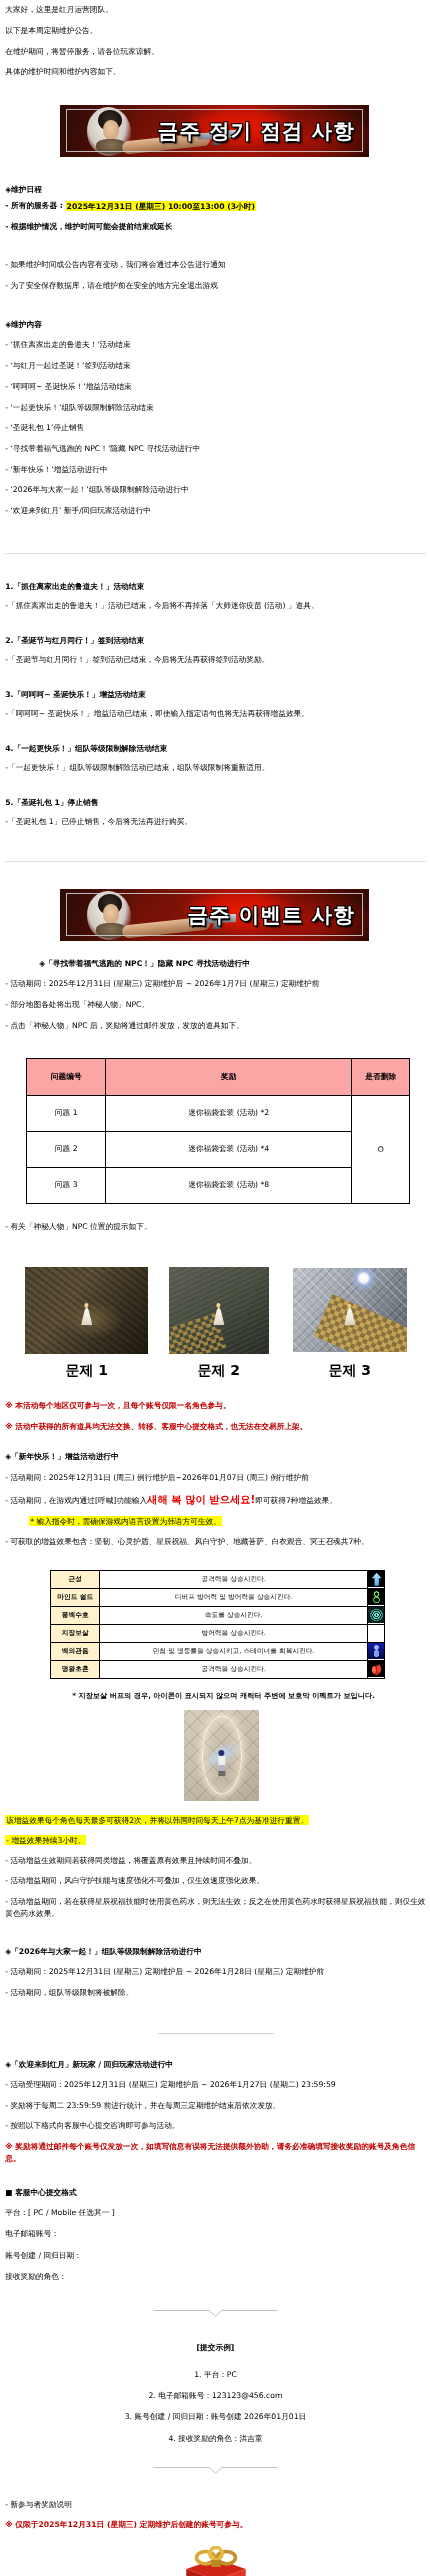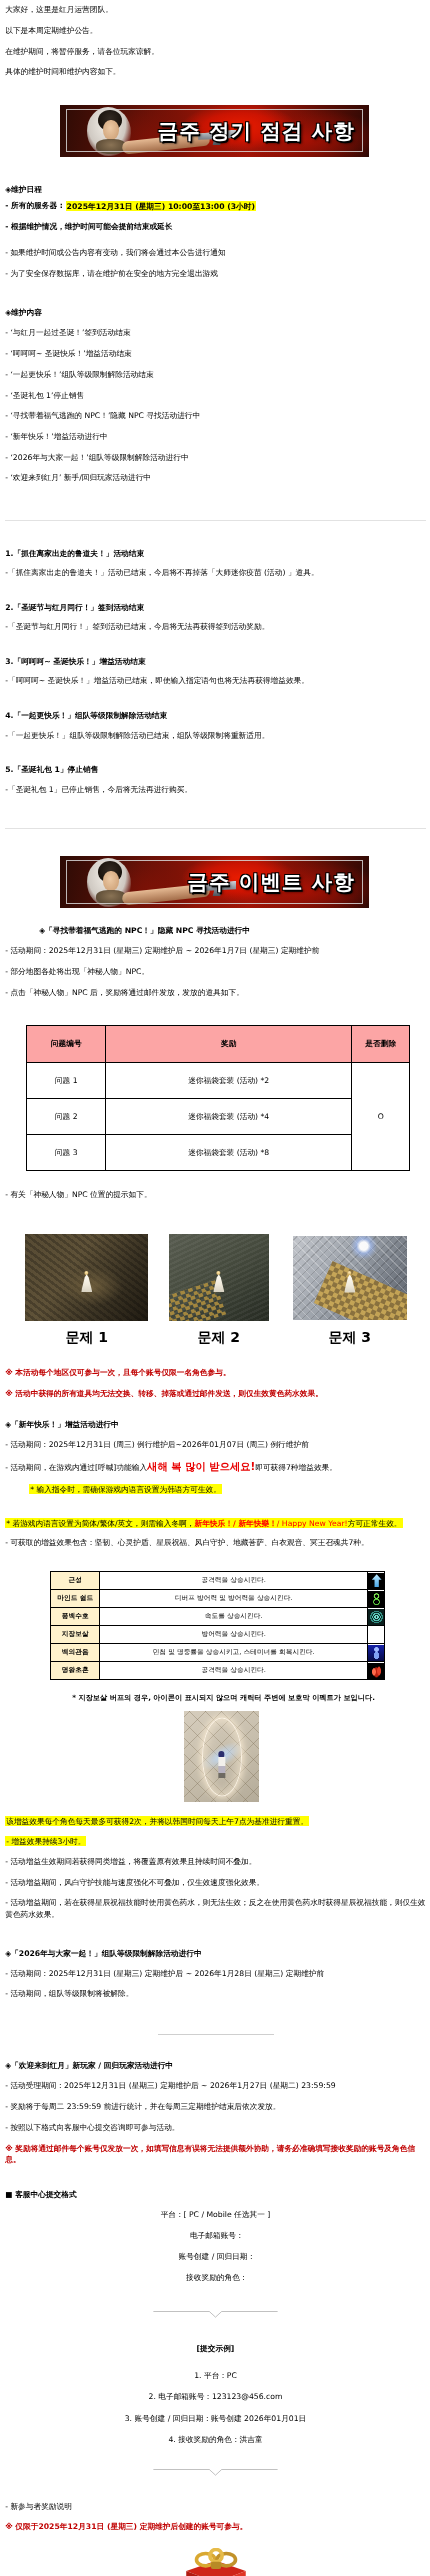--- a/index.html
+++ b/index.html
@@ -119,21 +119,21 @@
      background:linear-gradient(180deg,#f2f0ec 0 45%,#b9b4c2 45% 75%,#6e6a62 75% 100%);}
 
   
   .gift{display:block;margin:0 auto;}
 
   
   .chevron{display:block;margin:0 auto;}
 
   .center{text-align:center;}
   .example-block p{margin-bottom:9.3px;}
-  .form-block p{margin-bottom:9.3px;text-align:center;}
+  .form-block p{margin-bottom:9.3px;}
   .detail-item{margin-bottom:23px;}
   .detail-item .title{font-weight:bold;margin-bottom:7.2px;}
   .list p{margin-bottom:9.3px;}
   .list-tight p{margin-bottom:8.8px;}
   .shout-ko{color:#e80000;font-weight:bold;font-size:10.3px;}
 </style>
 </head>
 <body>
 
 <div class="wrap">
@@ -158,32 +158,33 @@
         <div class="gun"></div>
     </div>
     <div class="inner-frame"></div>
     <div class="title">금주 정기 점검 사항</div>
   </div>
 
   <div class="sp-l"></div>
 
   <p class="b">◈维护日程</p>
   <p style="margin-bottom:9.3px;"><span class="b">- 所有的服务器 : </span><span class="hl b">2025年12月31日 (星期三) 10:00至13:00 (3小时)</span></p>
-  <p class="b" style="margin-bottom:14px;">- 根据维护情况，维护时间可能会提前结束或延长</p>
+  <p class="b" style="margin-bottom:26px;">- 根据维护情况，维护时间可能会提前结束或延长</p>
   <div class="list">
 
   <p>- 如果维护时间或公告内容有变动，我们将会通过本公告进行通知</p>
       <p>- 为了安全保存数据库，请在维护前在安全的地方完全退出游戏</p>
     </div>
 
   <div class="sp-m"></div>
 
   <p class="b" style="margin-bottom:8.2px;">◈维护内容</p>
   <div class="list-tight">
 
+  <p>- ‘抓住离家出走的鲁道夫！’活动结束</p>
       <p>- ‘与红月一起过圣诞！’签到活动结束</p>
       <p>- ‘呵呵呵~ 圣诞快乐！’增益活动结束</p>
       <p>- ‘一起更快乐！’组队等级限制解除活动结束</p>
       <p>- ‘圣诞礼包 1’停止销售</p>
       <p>- ‘寻找带着福气逃跑的 NPC！’隐藏 NPC 寻找活动进行中</p>
       <p>- ‘新年快乐！’增益活动进行中</p>
       <p>- ‘2026年与大家一起！’组队等级限制解除活动进行中</p>
       <p>- ‘欢迎来到红月’ 新手/回归玩家活动进行中</p>
     </div>
 
@@ -297,30 +298,29 @@
   <div class="captions">
     <span class="c1">문제 1</span>
     <span class="c2">문제 2</span>
     <span class="c3">문제 3</span>
   </div>
 
   <div style="height:19.6px;"></div>
   <div class="list red">
 
   <p>※ 本活动每个地区仅可参与一次，且每个账号仅限一名角色参与。</p>
-      <p>※ 活动中获得的所有道具均无法交换、转移、掉落或通过邮件发送，则仅生效黄色药水效果。</p>
+      <p>※ 活动中获得的所有道具均无法交换、转移、客服中心提交格式，也无法在交易所上架。</p>
     </div>
 
   <div class="sp-s"></div>
 
   <p class="b" style="margin-bottom:8.2px;">◈「新年快乐！」增益活动进行中</p>
   <p style="margin-bottom:8.2px;">- 活动期间 : 2025年12月31日 (周三) 例行维护后~2026年01月07日 (周三) 例行维护前</p>
   <p style="margin-bottom:8.2px;"><span>- 活动期间，在游戏内通过[呼喊]功能输入</span><span class="shout-ko">새해 복 많이 받으세요!</span><span>即可获得7种增益效果。</span></p>
-  <p style="margin-bottom:22px;padding-left:24px;"><span class="hl">* 输入指令时，需确保游戏内语言设置为韩语方可生效。</span></p>
-  <p style="margin-bottom:8.2px;"><span class="hl"><span>* 若游戏内语言设置为简体/繁体/英文，则需输入冬啊，</span><span class="red-bright b">新年快乐！/ 新年快樂！</span><span class="red-bright">/ Happy New Year!</span><span>方可正常生效。</span></span></p>
+  <p style="margin-bottom:8px;padding-left:24px;"><span class="hl">* 输入指令时，需确保游戏内语言设置为韩语方可生效。</span></p>
   <p>- 可获取的增益效果包含 : 坚韧、心灵护盾、星辰祝福、风白守护、地藏菩萨、白衣观音、冥王召魂共7种。</p>
 
   <div class="sp-m"></div>
 
   <table class="tbl-buff">
     <colgroup>
         <col style="width:49px">
         <col style="width:268px">
         <col style="width:17px">
       </colgroup>

